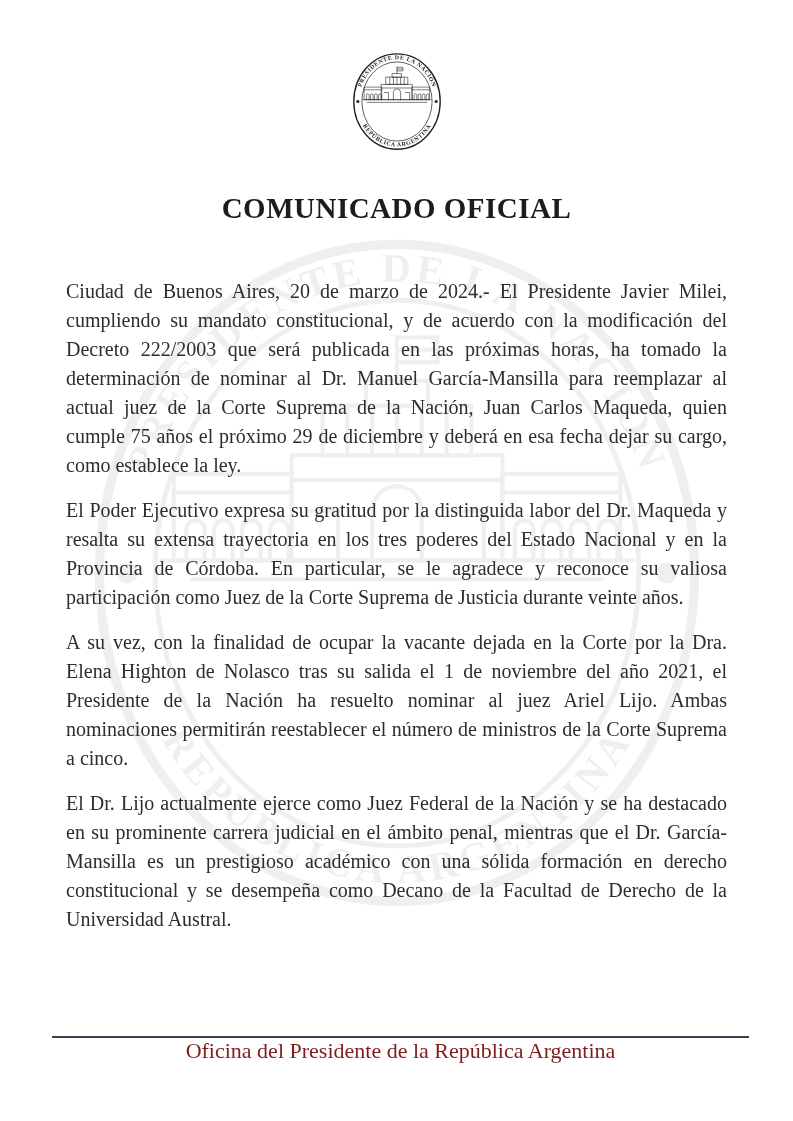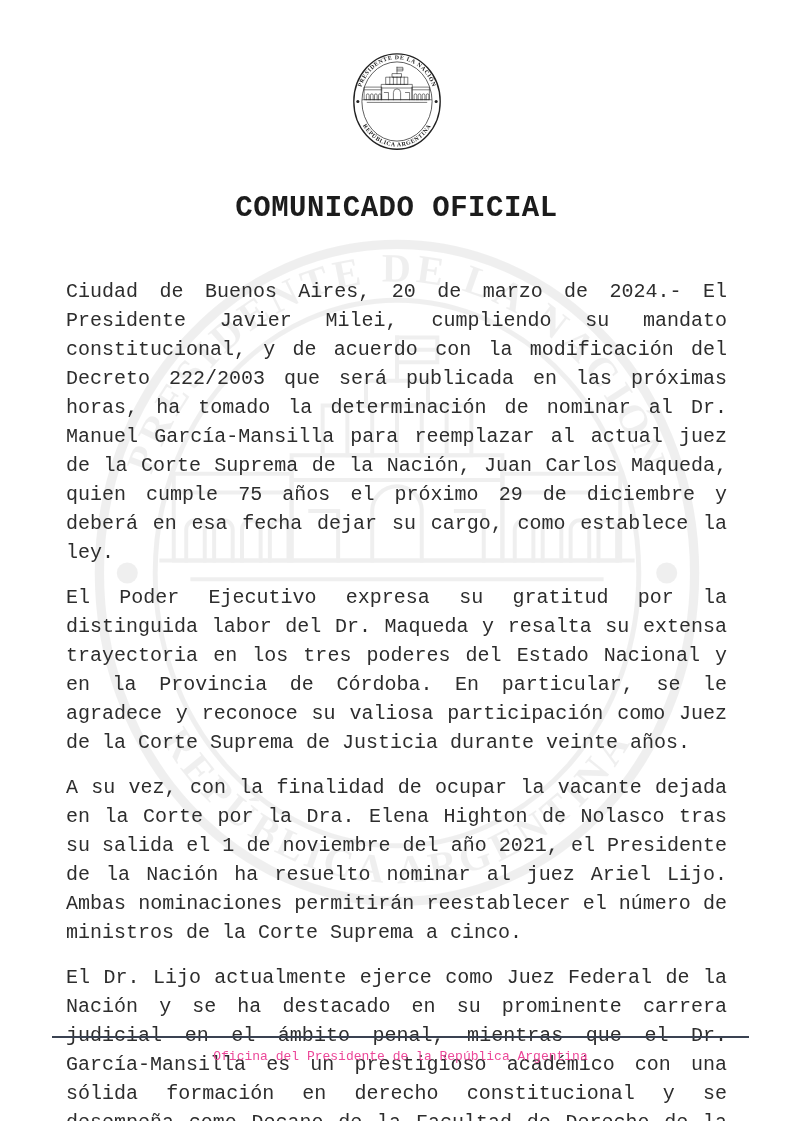--- a/index.html
+++ b/index.html
@@ -1,21 +1,21 @@
 <!DOCTYPE html>
 <html><head>
 <meta charset="utf-8">
 <style>
   html,body { margin:0; padding:0; background:#ffffff; }
   .page {
     position:relative;
     width:793px; height:1121px;
     background:#ffffff;
     overflow:hidden;
-    font-family:Liberation Mono, monospace;
+    font-family:Liberation Serif, serif;
     color:#2d2d2d;
   }
   
   .watermark {
     position:absolute; left:87px; top:232px;
     width:620px; height:682px;
     color:#555555; opacity:0.085;
     z-index:0; pointer-events:none;
   }
   .content { position:relative; z-index:1; }
@@ -48,24 +48,23 @@
     text-align:justify;
     color:#2d2d2d;
   }
 
   .footer {
     position:absolute;
     left:52px; right:44px; top:1036px;
     border-top:2px solid #3a4252;
   }
   .footer-text {
-    padding-top:11px;
     text-align:center;
-    font-size:13px;
-    color:#ec4899;
+    font-size:22px;
+    color:#7f1d1d;
   }
 </style>
 </head>
 <body>
 
 <svg width="0" height="0" style="position:absolute" aria-hidden="true">
   <defs>
     <symbol id="seal-sym" viewBox="0 0 200 220">
       <ellipse cx="100" cy="110" rx="96" ry="106" fill="none" stroke="currentColor" stroke-width="3"></ellipse>
       <ellipse cx="100" cy="110" rx="78" ry="88" fill="none" stroke="currentColor" stroke-width="1.6"></ellipse>

